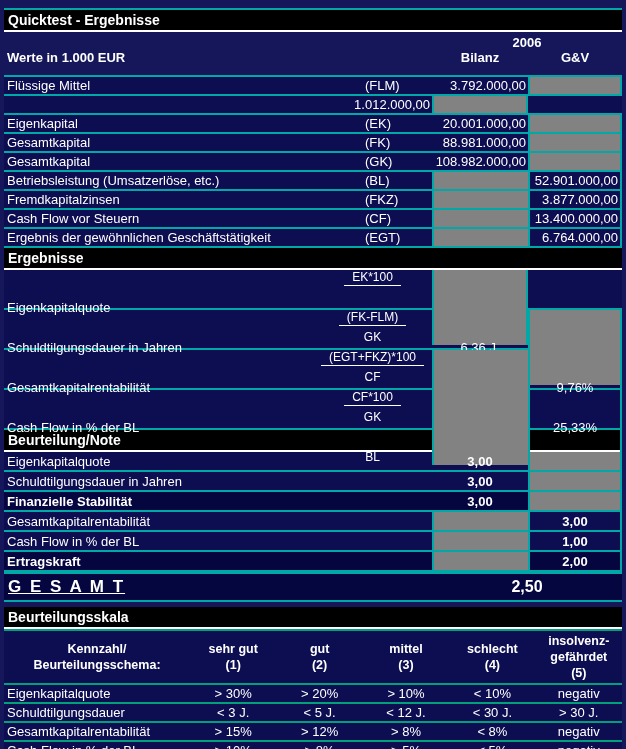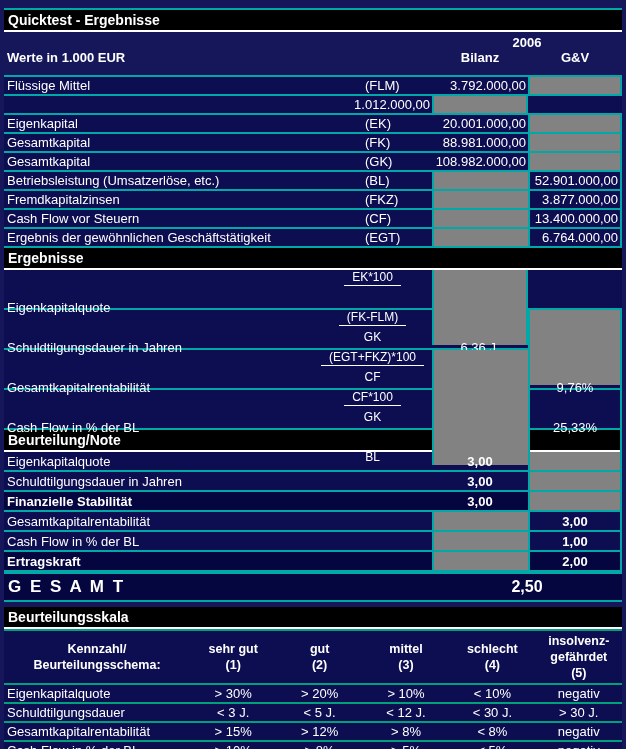--- a/index.html
+++ b/index.html
@@ -67,21 +67,21 @@
   
   .rrow{height:18px;}
 
   
   .grow{
     display:grid;grid-template-columns:1fr 190px;
     background:#05053f;align-items:center;
     border-top:2px solid #00a8a8;border-bottom:2px solid #00a8a8;
     height:26px;margin-bottom:5px;
   }
-  .grow .glabel{font-size:17px;font-weight:bold;letter-spacing:2px;padding-left:4px;}
+  .grow .glabel{font-size:17px;font-weight:bold;letter-spacing:2px;padding-left:4px;text-decoration:underline;}
   .grow .gval{font-size:16px;font-weight:bold;text-align:center;}
 
   
   .scale-head{
     display:grid;grid-template-columns:186px repeat(5,1fr);
     border-top:2px solid #00a07a;border-bottom:2px solid #00a07a;
     background:#0d0d52;
     font-weight:bold;font-size:12.5px;line-height:16px;
     height:52px;align-items:center;text-align:center;
   }

